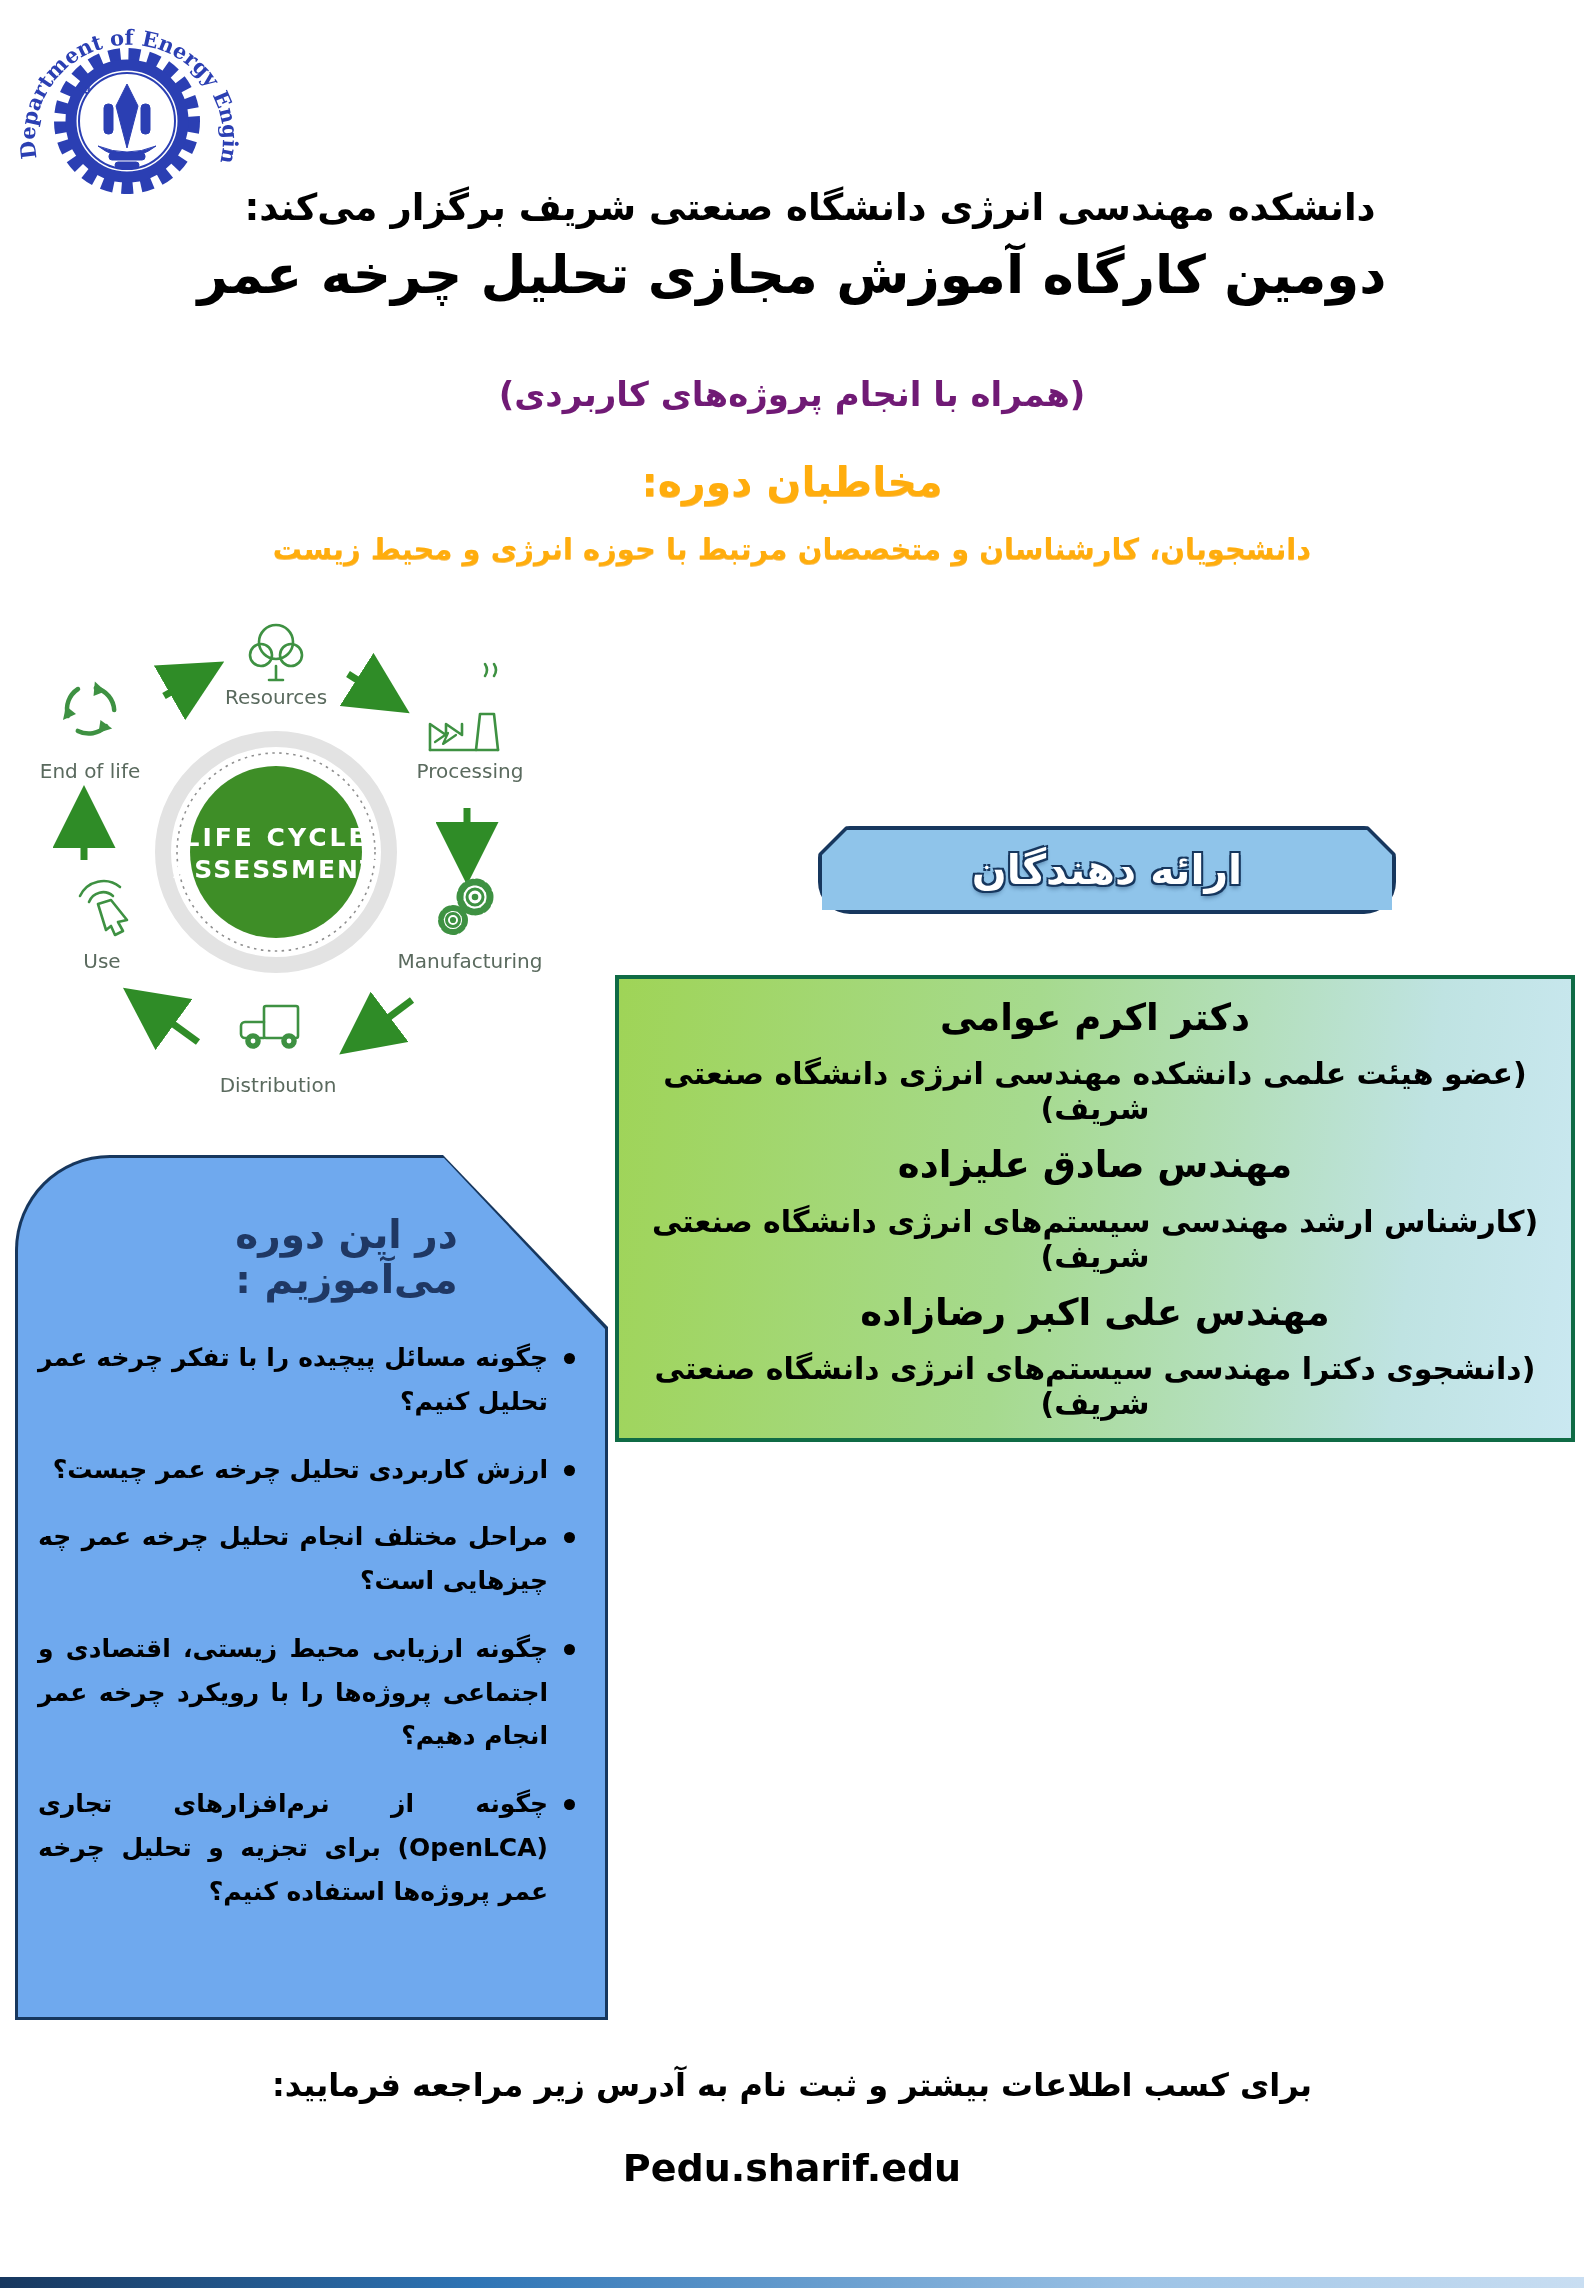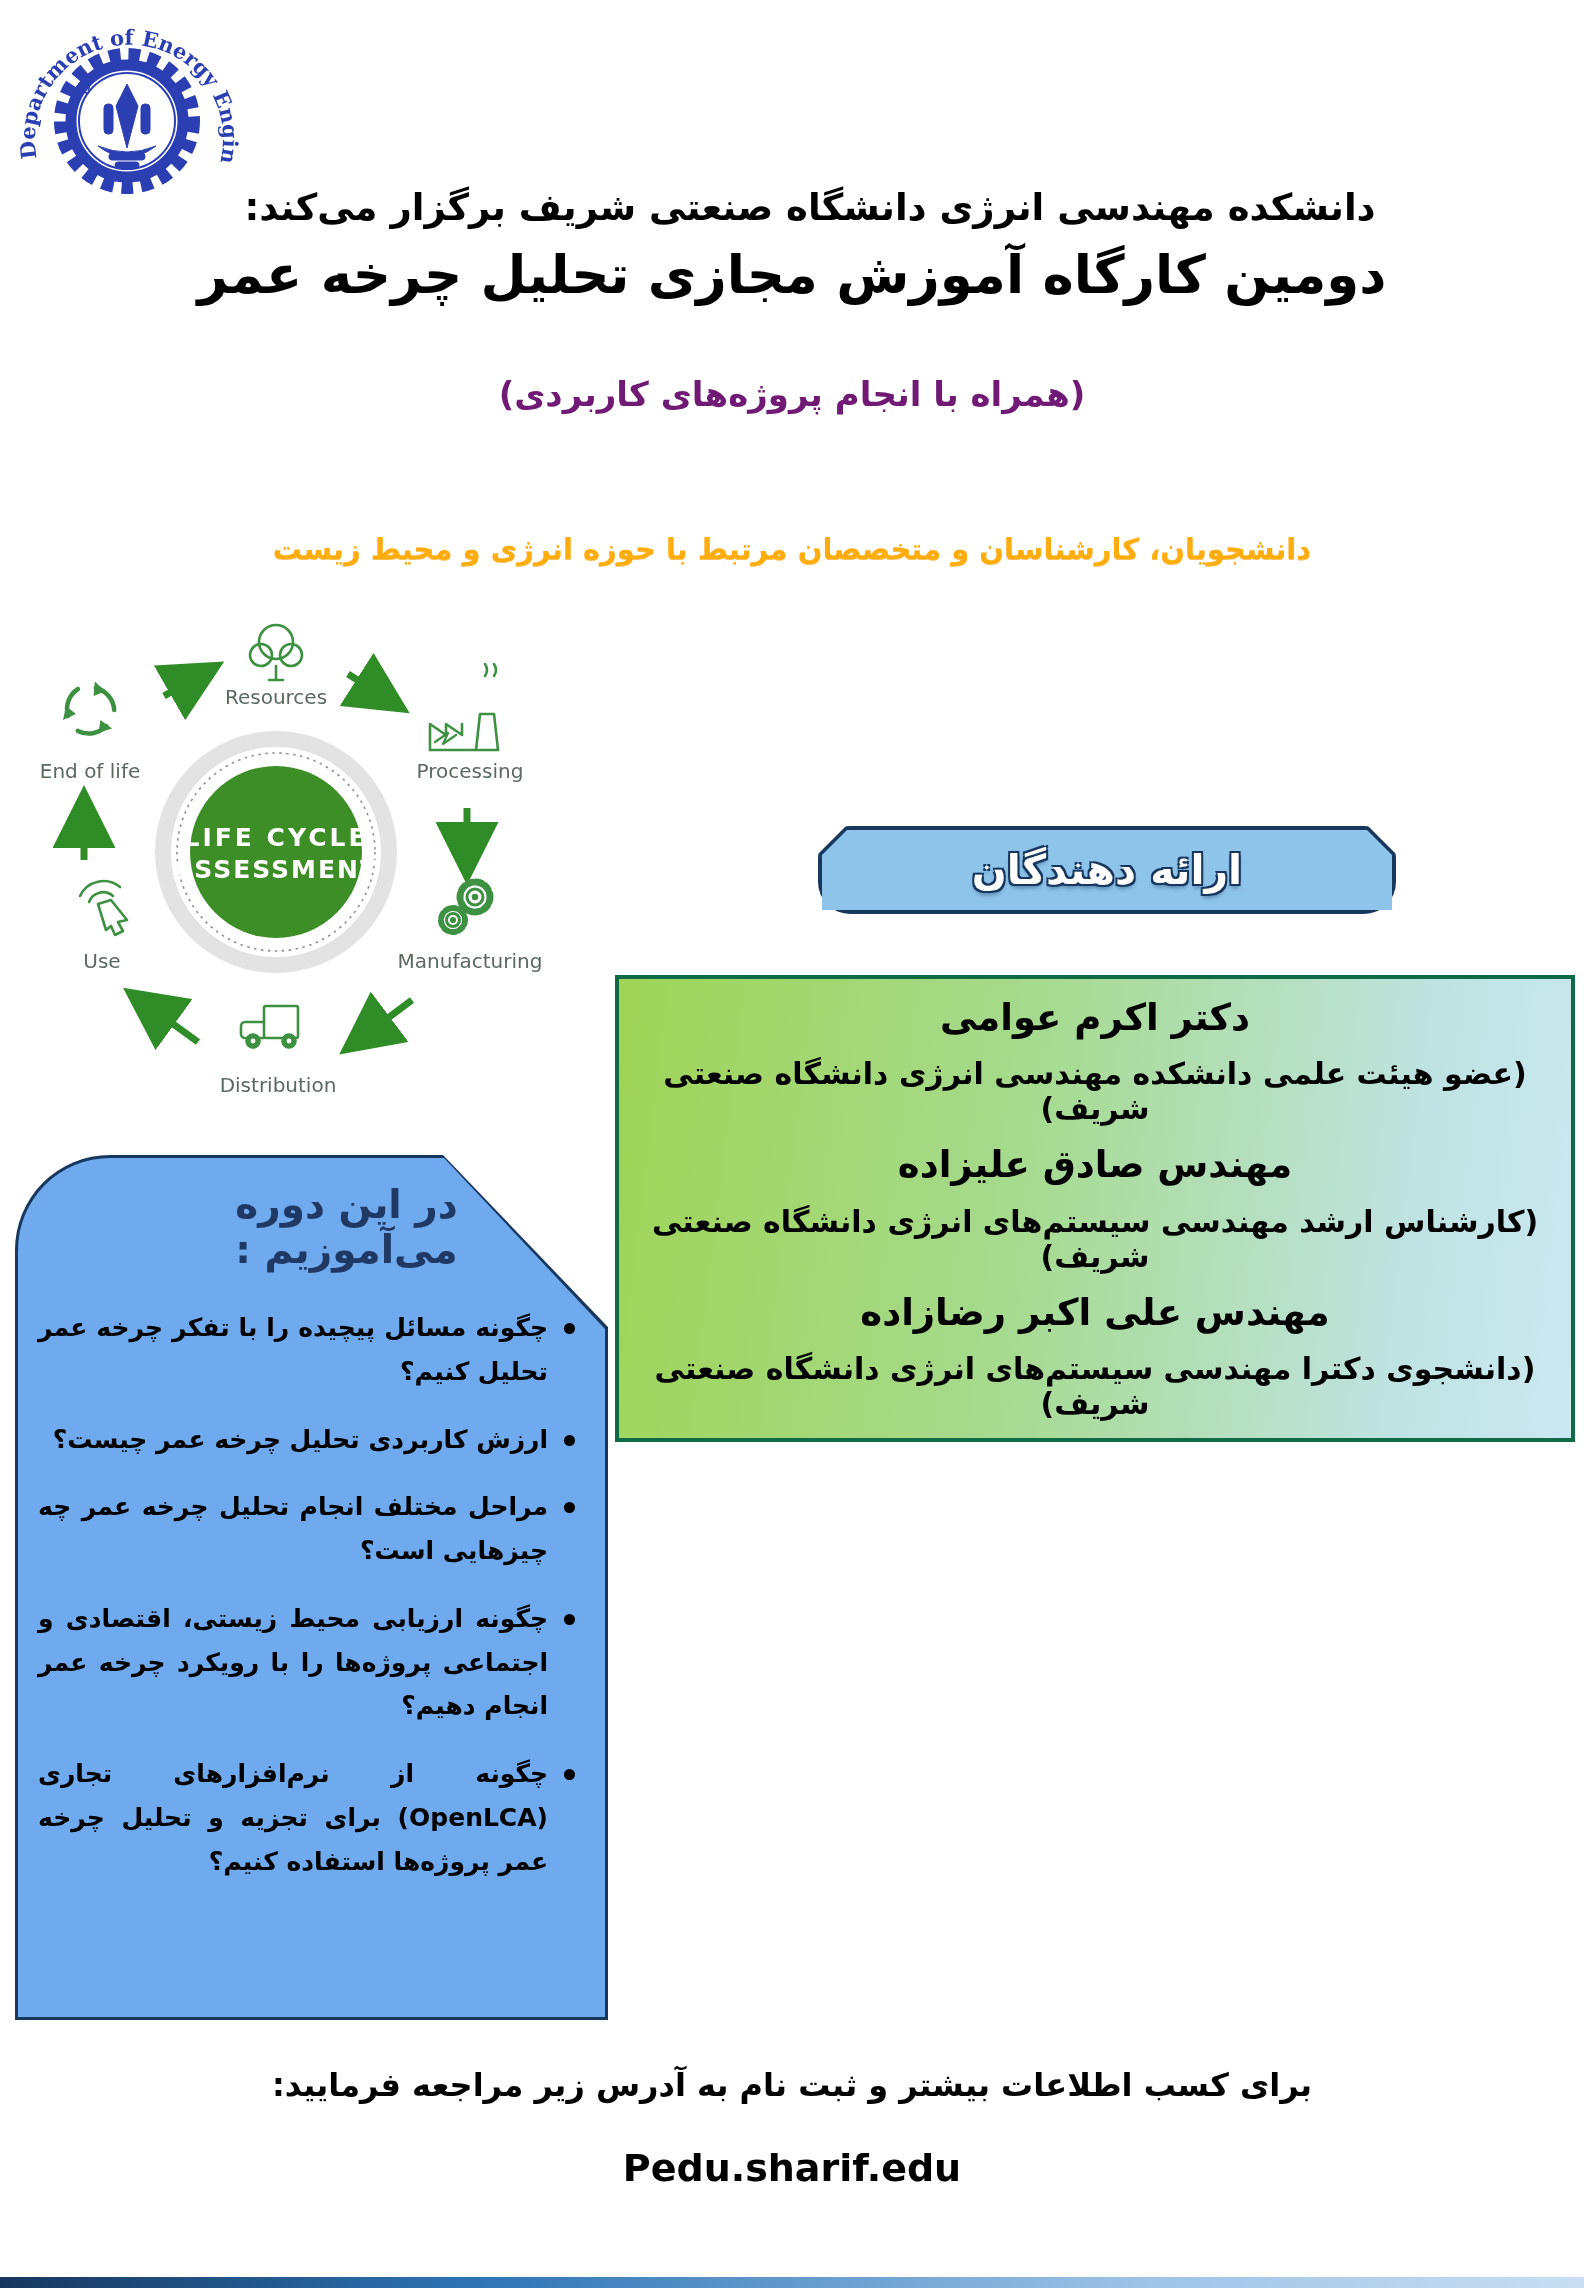--- a/index.html
+++ b/index.html
@@ -32,21 +32,21 @@
     display:flex;flex-direction:column;justify-content:space-evenly;text-align:center;direction:rtl;}
   .p-name{font-size:37px;font-weight:bold;color:#000;}
   .p-aff{font-size:30px;font-weight:bold;color:#000;}
 
   
   .learn-outer{position:absolute;left:15px;top:1155px;width:593px;height:865px;background:#17375E;
     border-radius:95px 0 0 0;
     clip-path:polygon(0 0, 428px 0, 100% 172px, 100% 100%, 0 100%);}
   .learn-inner{position:absolute;inset:3px;background:#6FA9EE;border-radius:92px 0 0 0;
     clip-path:polygon(0 0, 426px 0, 100% 171px, 100% 100%, 0 100%);
-    padding:16px 30px 0 20px;box-sizing:border-box;direction:rtl;}
+    padding:46px 30px 0 20px;box-sizing:border-box;direction:rtl;}
   .learn-title{font-size:39px;font-weight:bold;color:#1F3864;text-align:center;margin:8px 40px 34px 120px;}
   .bullet{display:flex;direction:rtl;margin-bottom:24px;}
   .bullet .dot{flex:0 0 11px;width:11px;height:11px;border-radius:50%;background:#000;margin-top:17px;margin-left:16px;}
   .bullet .btxt{flex:1;font-size:25px;font-weight:bold;color:#000;line-height:1.75;text-align:justify;}
 
   
   .details-outer{position:absolute;left:605px;top:1588px;width:960px;height:430px;background:#17375E;
     clip-path:polygon(110px 0, 100% 0, 100% 100%, 0 100%, 0 82px);}
   .details-inner{position:absolute;inset:4px;background:#CBEDE6;
     clip-path:polygon(107px 0, 100% 0, 100% 100%, 0 100%, 0 79px);
@@ -96,20 +96,21 @@
     <g>
       <text font-size="18" font-weight="bold" fill="#D93025" direction="rtl">
         <textPath href="#arcRed" startOffset="4">دانشکده مهندسی انرژی</textPath>
       </text>
     </g>
   </svg>
 
   <div class="hline header-line">دانشکده مهندسی انرژی دانشگاه صنعتی شریف برگزار می‌کند:</div>
   <div class="hline main-title">دومین کارگاه آموزش مجازی تحلیل چرخه عمر</div>
   <div class="hline sub-title">(همراه با انجام پروژه‌های کاربردی)</div>
+  <div class="hline aud-head">مخاطبان دوره:</div>
   <div class="hline aud-text">دانشجویان، کارشناسان و متخصصان مرتبط با حوزه انرژی و محیط زیست</div>
 
   <svg class="diagram" viewBox="0 0 566 572">
     <defs>
       <marker id="ah" markerWidth="9" markerHeight="9" refX="6" refY="4.5" orient="auto">
         <path d="M0,0 L9,4.5 L0,9 z" fill="#2F8C27"></path>
       </marker>
     </defs>
 
     <g>

